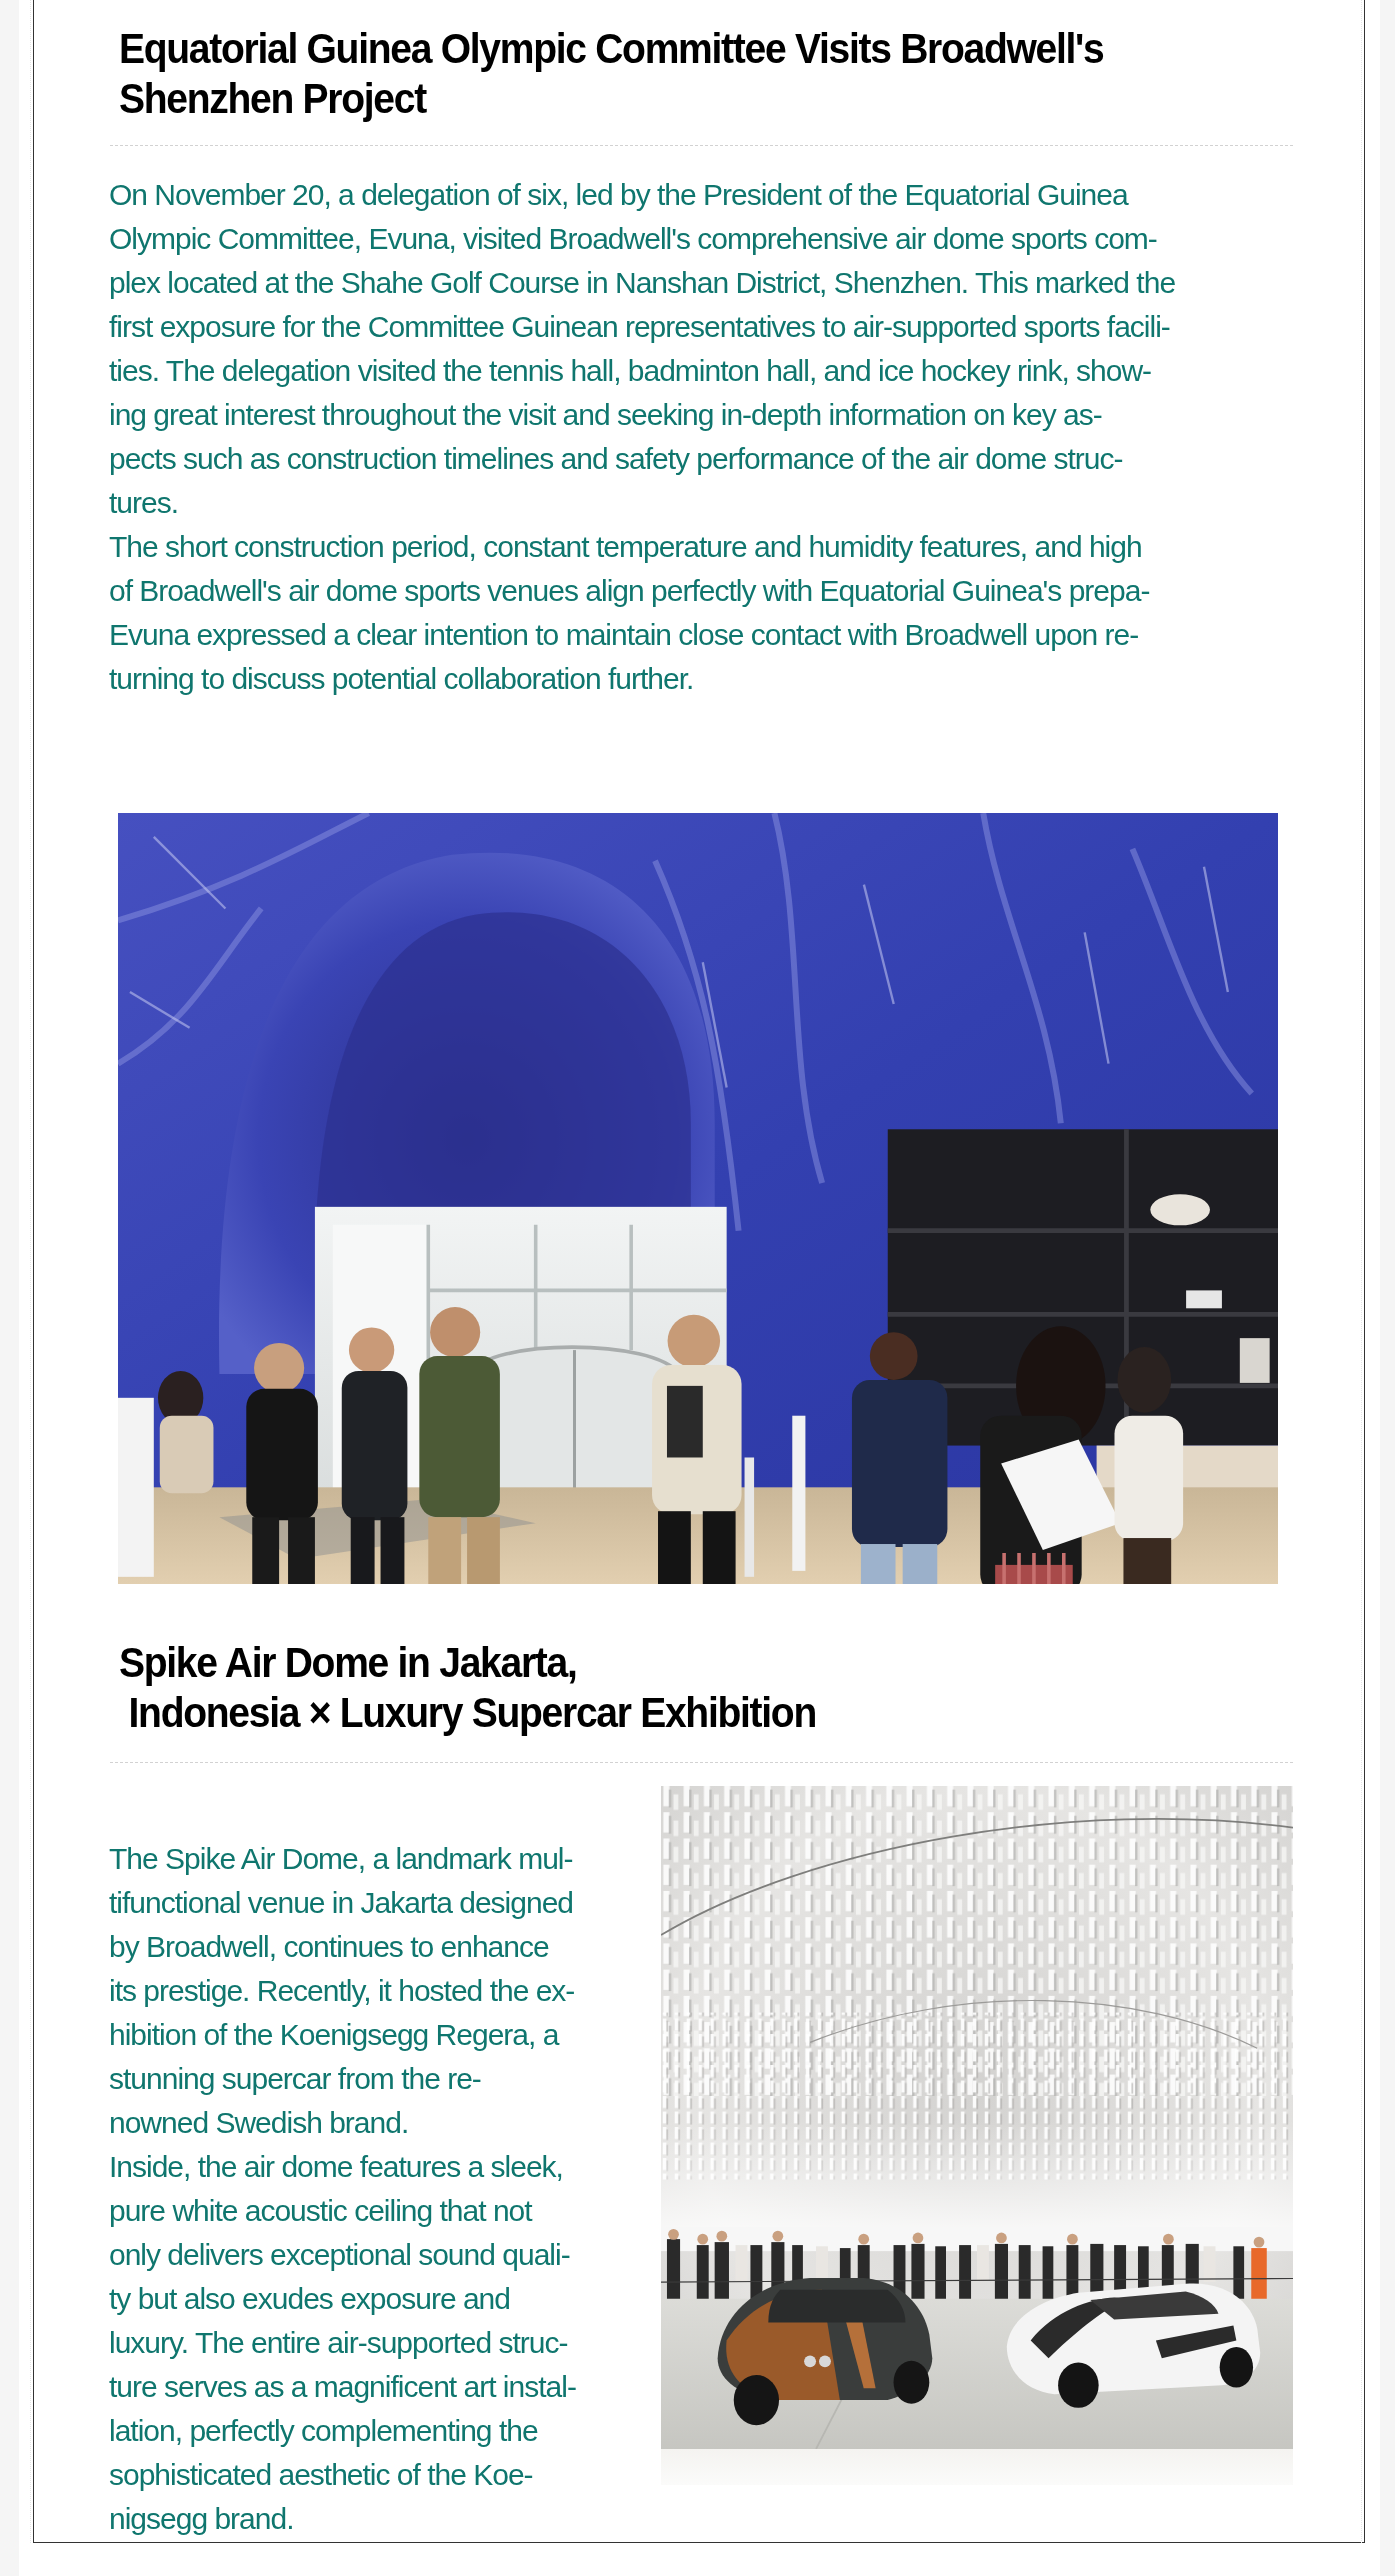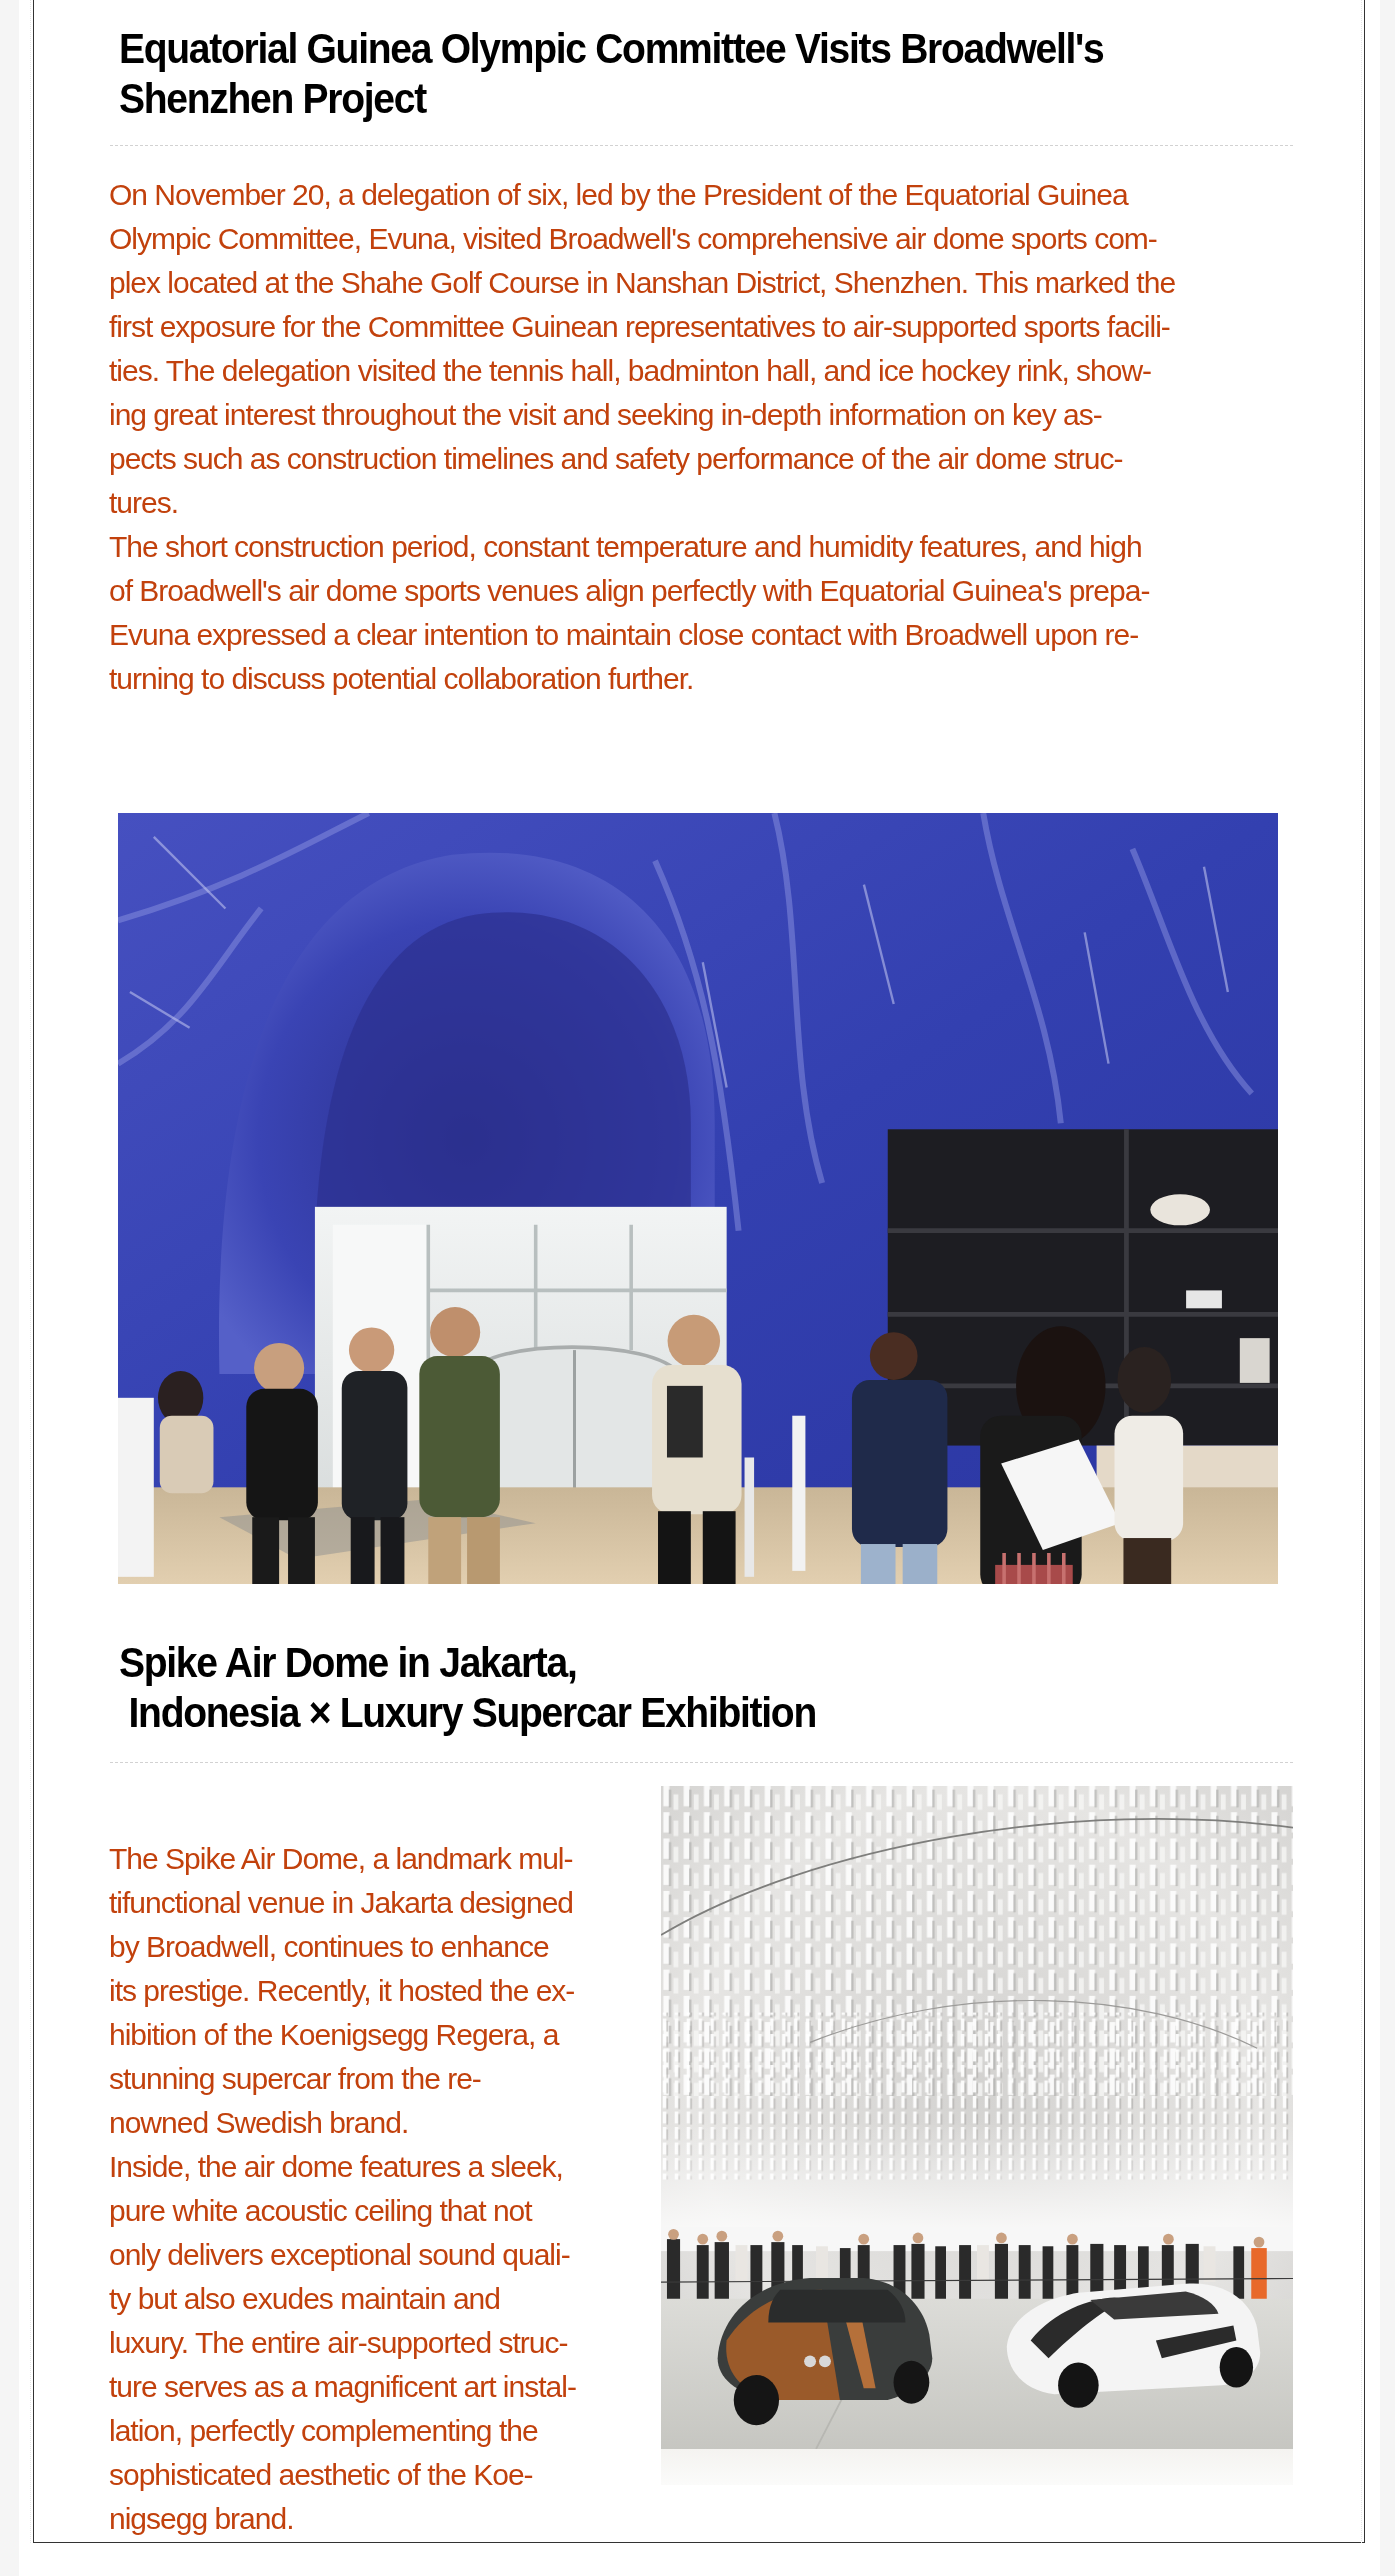--- a/index.html
+++ b/index.html
@@ -28,21 +28,21 @@
     font-weight:700; color:#000;
     font-size:42px; line-height:50px;
     letter-spacing:-1.4px;
     transform:scaleX(0.93); transform-origin:left top;
     white-space:pre;
   }
   .sep {
     position:absolute; height:0; border-top:1.2px dashed #d2d2d2;
   }
   .body-text {
-    position:absolute; margin:0; color:#c2410c;
+    position:absolute; margin:0; color:#0f766e;
     font-family:"Liberation Sans", sans-serif;
     font-weight:400; font-size:30px; line-height:44px;
     letter-spacing:-1px;
   }
   .photo { position:absolute; overflow:hidden; }
   .photo svg { display:block; width:100%; height:100%; }
   .fade-strip {
     position:absolute; background:linear-gradient(#f4f3f0,#fbfbfa);
   }
 </style>
@@ -221,21 +221,21 @@
       <div>by Broadwell, continues to enhance</div>
       <div>its prestige. Recently, it hosted the ex-</div>
       <div>hibition of the Koenigsegg Regera, a</div>
       <div>stunning supercar from the re-</div>
       <div>nowned Swedish brand.</div>
     </div>
     <div>
       <div>Inside, the air dome features a sleek,</div>
       <div>pure white acoustic ceiling that not</div>
       <div>only delivers exceptional sound quali-</div>
-      <div>ty but also exudes maintain and</div>
+      <div>ty but also exudes exposure and</div>
       <div>luxury. The entire air-supported struc-</div>
       <div>ture serves as a magnificent art instal-</div>
       <div>lation, perfectly complementing the</div>
       <div>sophisticated aesthetic of the Koe-</div>
       <div>nigsegg brand.</div>
     </div>
   </div>
 
   <div class="photo" style="left:661px; top:1786px; width:632px; height:663px;">
     <svg viewBox="0 0 1060 1112" preserveAspectRatio="none">

